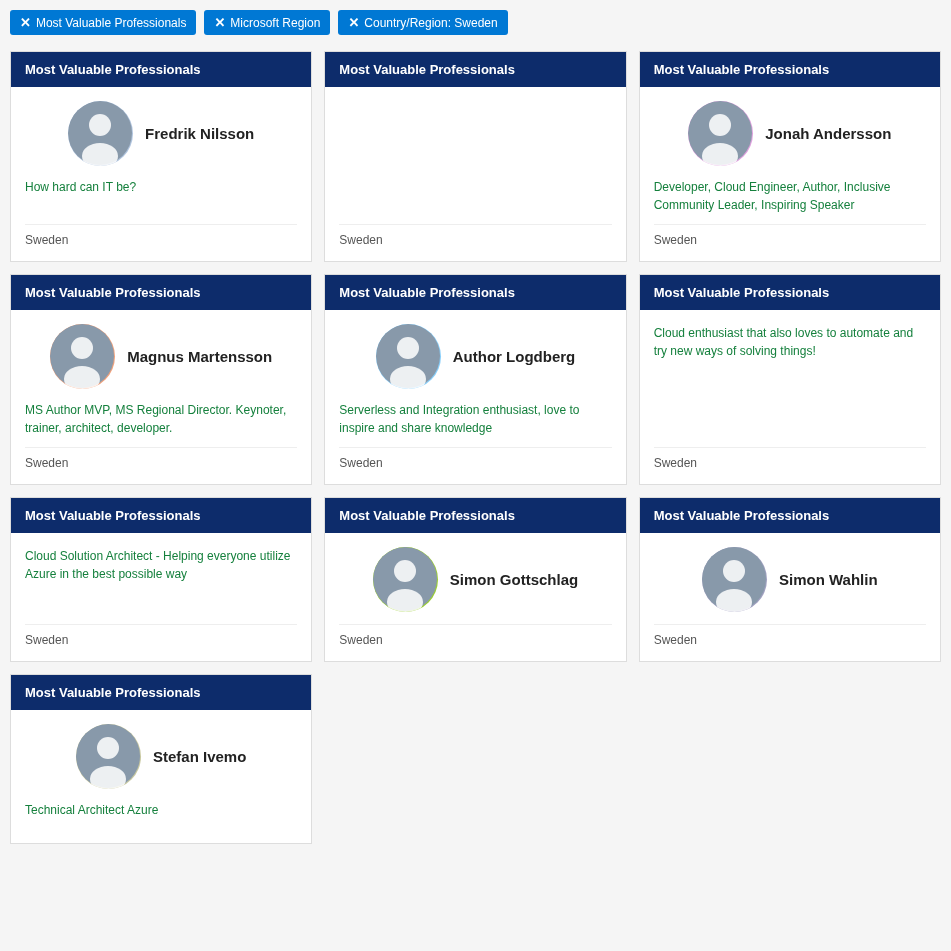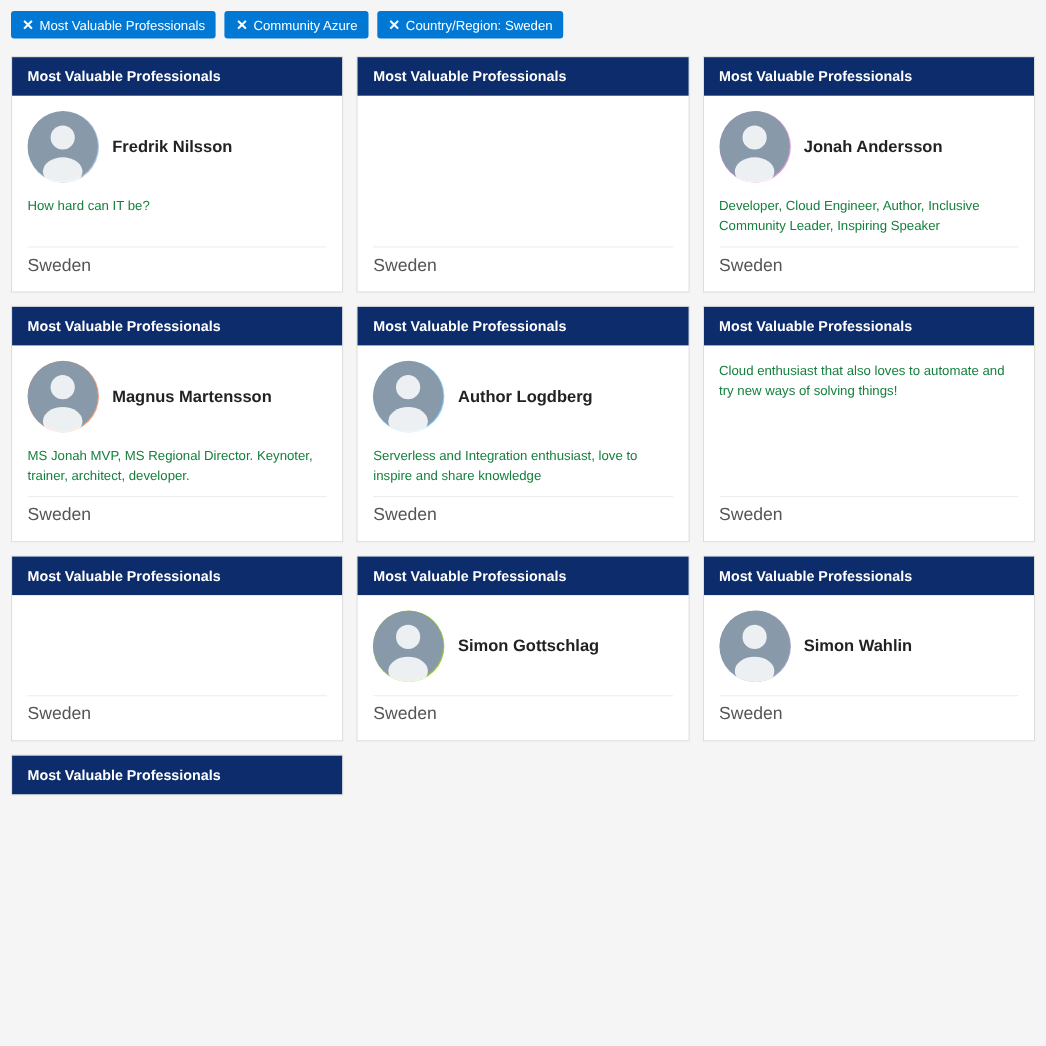--- a/index.html
+++ b/index.html
@@ -57,20 +57,21 @@
       padding: 14px;
       flex: 1;
       display: flex;
       flex-direction: column;
     }
     .person-row {
       display: flex;
       align-items: center;
       gap: 12px;
       margin-bottom: 12px;
+      justify-content: center;
     }
     .avatar {
       width: 65px;
       height: 65px;
       border-radius: 50%;
       overflow: hidden;
       flex-shrink: 0;
       background: #ccc;
       display: flex;
       align-items: center;
@@ -86,21 +87,21 @@
       color: #222;
     }
     .bio {
       font-size: 12px;
       color: #15803d;
       line-height: 1.5;
       flex: 1;
       margin-bottom: 10px;
     }
     .country {
-      font-size: 16px;
+      font-size: 12px;
       color: #555;
       border-top: 1px solid #eee;
       padding-top: 8px;
       margin-top: auto;
     }
     
     .av1 { background: #b0c4de; }
     .av2 { background: #8fbc8f; }
     .av3 { background: #dda0dd; }
     .av4 { background: #f0a07a; }
@@ -116,21 +117,21 @@
 
 <div class="page-wrapper">
 
   <div class="filter-bar">
   <div class="filter-tag">
         <span class="x-icon">✕</span>
         <span>Most Valuable Professionals</span>
       </div>
       <div class="filter-tag">
         <span class="x-icon">✕</span>
-        <span>Community Azure</span>
+        <span>Microsoft Region</span>
       </div>
       <div class="filter-tag">
         <span class="x-icon">✕</span>
         <span>Country/Region: Sweden</span>
       </div>
     </div>
 
   <div class="grid">
   <div class="card">
     <div class="card-header">Most Valuable Professionals</div>
@@ -178,21 +179,21 @@
       <div class="person-row">
         <div class="avatar av4">
           <svg viewBox="0 0 65 65" xmlns="http://www.w3.org/2000/svg">
     <circle cx="32" cy="32" r="32" fill="#8899aa"></circle>
     <circle cx="32" cy="24" r="11" fill="#fff" opacity="0.85"></circle>
     <ellipse cx="32" cy="55" rx="18" ry="13" fill="#fff" opacity="0.85"></ellipse>
   </svg>
         </div>
         <span class="person-name">Magnus Martensson</span>
       </div>
-      <div class="bio">MS Jonah MVP, MS Regional Director. Keynoter, trainer, architect, developer.</div>
+      <div class="bio">MS Author MVP, MS Regional Director. Keynoter, trainer, architect, developer.</div>
       <div class="country">Sweden</div>
     </div>
   </div>
       <div class="card">
     <div class="card-header">Most Valuable Professionals</div>
     <div class="card-body">
       <div class="person-row">
         <div class="avatar av5">
           <svg viewBox="0 0 65 65" xmlns="http://www.w3.org/2000/svg">
     <circle cx="32" cy="32" r="32" fill="#8899aa"></circle>
@@ -209,20 +210,21 @@
       <div class="card">
     <div class="card-header">Most Valuable Professionals</div>
     <div class="card-body">
       <div class="bio">Cloud enthusiast that also loves to automate and try new ways of solving things!</div>
       <div class="country">Sweden</div>
     </div>
   </div>
       <div class="card">
     <div class="card-header">Most Valuable Professionals</div>
     <div class="card-body">
+      <div class="bio">Cloud Solution Architect - Helping everyone utilize Azure in the best possible way</div>
       <div class="country">Sweden</div>
     </div>
   </div>
       <div class="card">
     <div class="card-header">Most Valuable Professionals</div>
     <div class="card-body">
       <div class="person-row">
         <div class="avatar av8">
           <svg viewBox="0 0 65 65" xmlns="http://www.w3.org/2000/svg">
     <circle cx="32" cy="32" r="32" fill="#8899aa"></circle>
@@ -247,15 +249,29 @@
     <ellipse cx="32" cy="55" rx="18" ry="13" fill="#fff" opacity="0.85"></ellipse>
   </svg>
         </div>
         <span class="person-name">Simon Wahlin</span>
       </div>
       <div class="country">Sweden</div>
     </div>
   </div>
       <div class="card">
     <div class="card-header">Most Valuable Professionals</div>
+    <div class="card-body">
+      <div class="person-row">
+        <div class="avatar av10">
+          <svg viewBox="0 0 65 65" xmlns="http://www.w3.org/2000/svg">
+    <circle cx="32" cy="32" r="32" fill="#8899aa"></circle>
+    <circle cx="32" cy="24" r="11" fill="#fff" opacity="0.85"></circle>
+    <ellipse cx="32" cy="55" rx="18" ry="13" fill="#fff" opacity="0.85"></ellipse>
+  </svg>
+        </div>
+        <span class="person-name">Stefan Ivemo</span>
+      </div>
+      <div class="bio">Technical Architect Azure</div>
+
+    </div>
   </div>
     </div>
 </div>
 
 </body></html>

